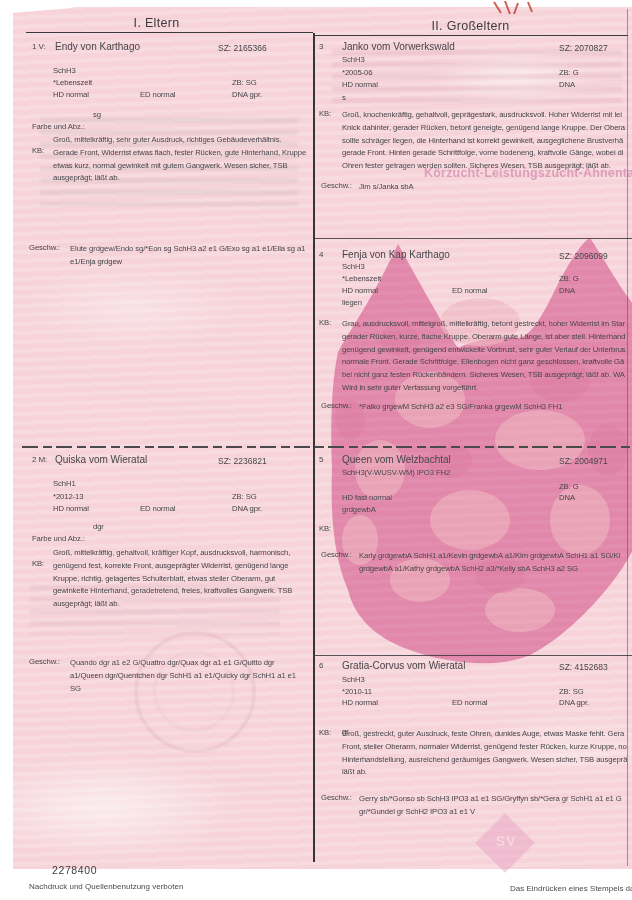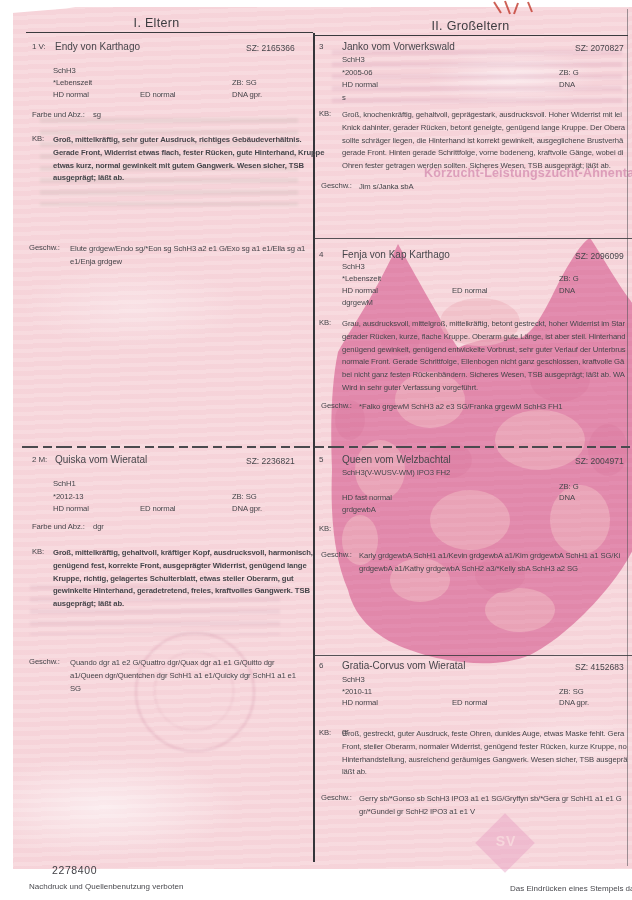--- a/index.html
+++ b/index.html
@@ -52,26 +52,26 @@
   
   .dog{position:absolute;height:0;}
   .dog span{position:absolute;white-space:pre;font-size:7.7px;letter-spacing:-.1px;line-height:10px;}
   .dog .name{font-size:10px;font-weight:normal;letter-spacing:0;}
   .dog .num{font-size:8px;}
   .dog .sz{font-size:8.5px;letter-spacing:0;}
   .dog .ml{line-height:12.8px;}
   .left{left:0;width:313px;}
   .right{left:313px;width:320px;}
   .left .num{left:32px;} .left .name{left:55px;} .left .val{left:53px;}
-  .left .sz{left:218px;margin-left:28px;} .left .zb{left:232px;} .left .ed{left:140px;}
-  .left .lab{left:32px;} .left .glab{left:29px;}
+  .left .sz{left:218px;} .left .zb{left:232px;} .left .ed{left:140px;}
+  .left .lab{left:32px;margin-top:12px;} .left .glab{left:29px;}
   .left .farbeval{left:93px;}
-  .left .kbt{left:53px;font-weight:bold;} .left .gst{left:70px;}
+  .left .kbt{left:53px;} .left .gst{left:70px;}
   .right .num{left:6px;} .right .name{left:29px;} .right .val{left:29px;}
-  .right .sz{left:246px;margin-left:16px;} .right .zb{left:246px;} .right .ed{left:139px;}
+  .right .sz{left:246px;} .right .zb{left:246px;} .right .ed{left:139px;}
   .right .lab{left:6px;} .right .glab{left:8px;}
   .right .kbt{left:29px;} .right .gst{left:46px;}
   .right .farbeval{left:29px;}
   
   .stamp-frag{position:absolute;left:488px;top:0;width:50px;height:20px;}
   
   .footer-serial{position:absolute;left:52px;top:864px;font-size:10.5px;letter-spacing:.6px;color:#3f3f44;}
   .footer-left{position:absolute;left:29px;top:882px;font-size:8px;color:#4a4a4f;}
   .footer-right{position:absolute;left:510px;top:884px;font-size:8px;color:#4a4a4f;white-space:pre;}
 </style>
@@ -213,21 +213,21 @@
   <section class="dog right" style="top:250px">
     <span class="num" style="top:0">4</span>
     <span class="name" style="top:0">Fenja von Kap Karthago</span>
     <span class="sz" style="top:1px">SZ: 2096099</span>
     <span class="val" style="top:12px">SchH3</span>
     <span class="val" style="top:24px">*Lebenszeit</span>
     <span class="zb" style="top:24px">ZB: G</span>
     <span class="val" style="top:36px">HD normal</span>
     <span class="ed" style="top:36px">ED normal</span>
     <span class="zb" style="top:36px">DNA</span>
-    <span class="farbeval" style="top:48px">dgrgewM</span>
+    <span class="farbeval" style="top:48px">liegen</span>
     <span class="lab" style="top:68px">KB:</span>
     <span class="ml kbt" style="top:68px">Grau, ausdrucksvoll, mittelgroß, mittelkräftig, betont gestreckt, hoher Widerrist im Star
 gerader Rücken, kurze, flache Kruppe. Oberarm gute Länge, ist aber steil. Hinterhand
 genügend gewinkelt, genügend entwickelte Vorbrust, sehr guter Verlauf der Unterbrus
 normale Front. Gerade Schrittfolge, Ellenbogen nicht ganz geschlossen, kraftvolle Gä
 bei nicht ganz festen Rückenbändern. Sicheres Wesen, TSB ausgeprägt; läßt ab. WA
 Wird in sehr guter Verfassung vorgeführt.</span>
     <span class="glab" style="top:151px">Geschw.:</span>
     <span class="ml gst" style="top:151px">*Falko grgewM SchH3 a2 e3 SG/Franka grgewM SchH3 FH1</span>
   </section>

